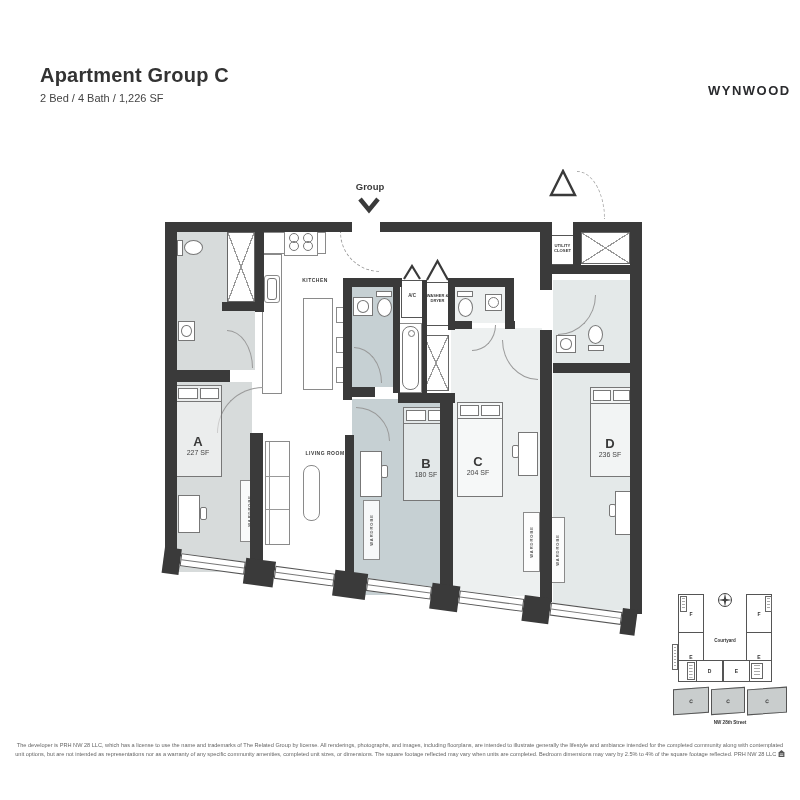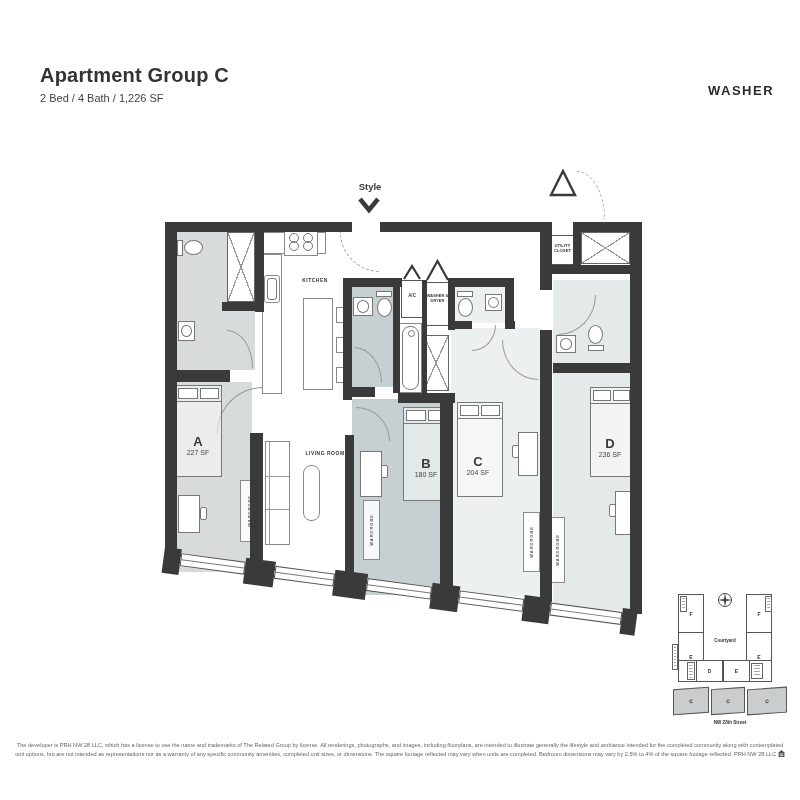--- a/index.html
+++ b/index.html
@@ -58,33 +58,33 @@
   #disclaimer{left:14px;top:741px;width:772px;text-align:center;font-size:5.6px;color:#666;line-height:1.6;}
   .nowrap{white-space:nowrap;overflow:hidden;}
 </style>
 </head>
 <body>
 
 <div id="page">
 
   <div class="abs" id="title">Apartment Group C</div>
   <div class="abs" id="subtitle">2 Bed / 4 Bath / 1,226 SF</div>
-  <div class="abs" id="logo-brand">WASHER</div>
+  <div class="abs" id="logo-brand">WYNWOOD</div>
 
   <div class="abs" id="plan">
 
     <div class="floor" style="left:17px;top:35px;width:78px;height:140px;background:#d7dbdb;"></div>
     <div class="floor" style="left:17px;top:187px;width:75px;height:190px;background:#d7dbdb;"></div>
     <div class="floor" style="left:188px;top:92px;width:47px;height:100px;background:#c6d0d3;"></div>
     <div class="floor" style="left:192px;top:204px;width:90px;height:196px;background:#c6d0d3;"></div>
     <div class="floor" style="left:293px;top:92px;width:54px;height:36px;background:#edf0f0;"></div>
     <div class="floor" style="left:291px;top:133px;width:91px;height:268px;background:#edf0f0;"></div>
     <div class="floor" style="left:393px;top:85px;width:77px;height:330px;background:#e4e9e9;"></div>
 
-    <div class="lbl" style="left:188px;top:-14px;width:44px;font-size:9.5px;font-weight:700;">Style</div>
+    <div class="lbl" style="left:188px;top:-14px;width:44px;font-size:9.5px;font-weight:700;">Group</div>
     <svg class="abs" style="left:197px;top:2px;" width="24" height="17" viewBox="0 0 24 17">
       <polyline points="3,2 12,13 21,2" fill="none" stroke="#3a3a3a" stroke-width="4.5"></polyline>
     </svg>
     <div class="arc" style="left:180px;top:37px;width:40px;height:40px;border-left:1px dashed #999;border-bottom:1px dashed #999;border-bottom-left-radius:100%;"></div>
 
     <svg class="abs" style="left:388px;top:-26px;" width="30" height="28" viewBox="0 0 30 28">
       <polygon points="15,2 3,26 27,26" fill="#fff" stroke="#3a3a3a" stroke-width="2.4"></polygon>
     </svg>
     <div class="arc" style="left:417px;top:-24px;width:28px;height:48px;border-top:1px dashed #aaa;border-right:1px dashed #aaa;border-top-right-radius:100%;"></div>
 

